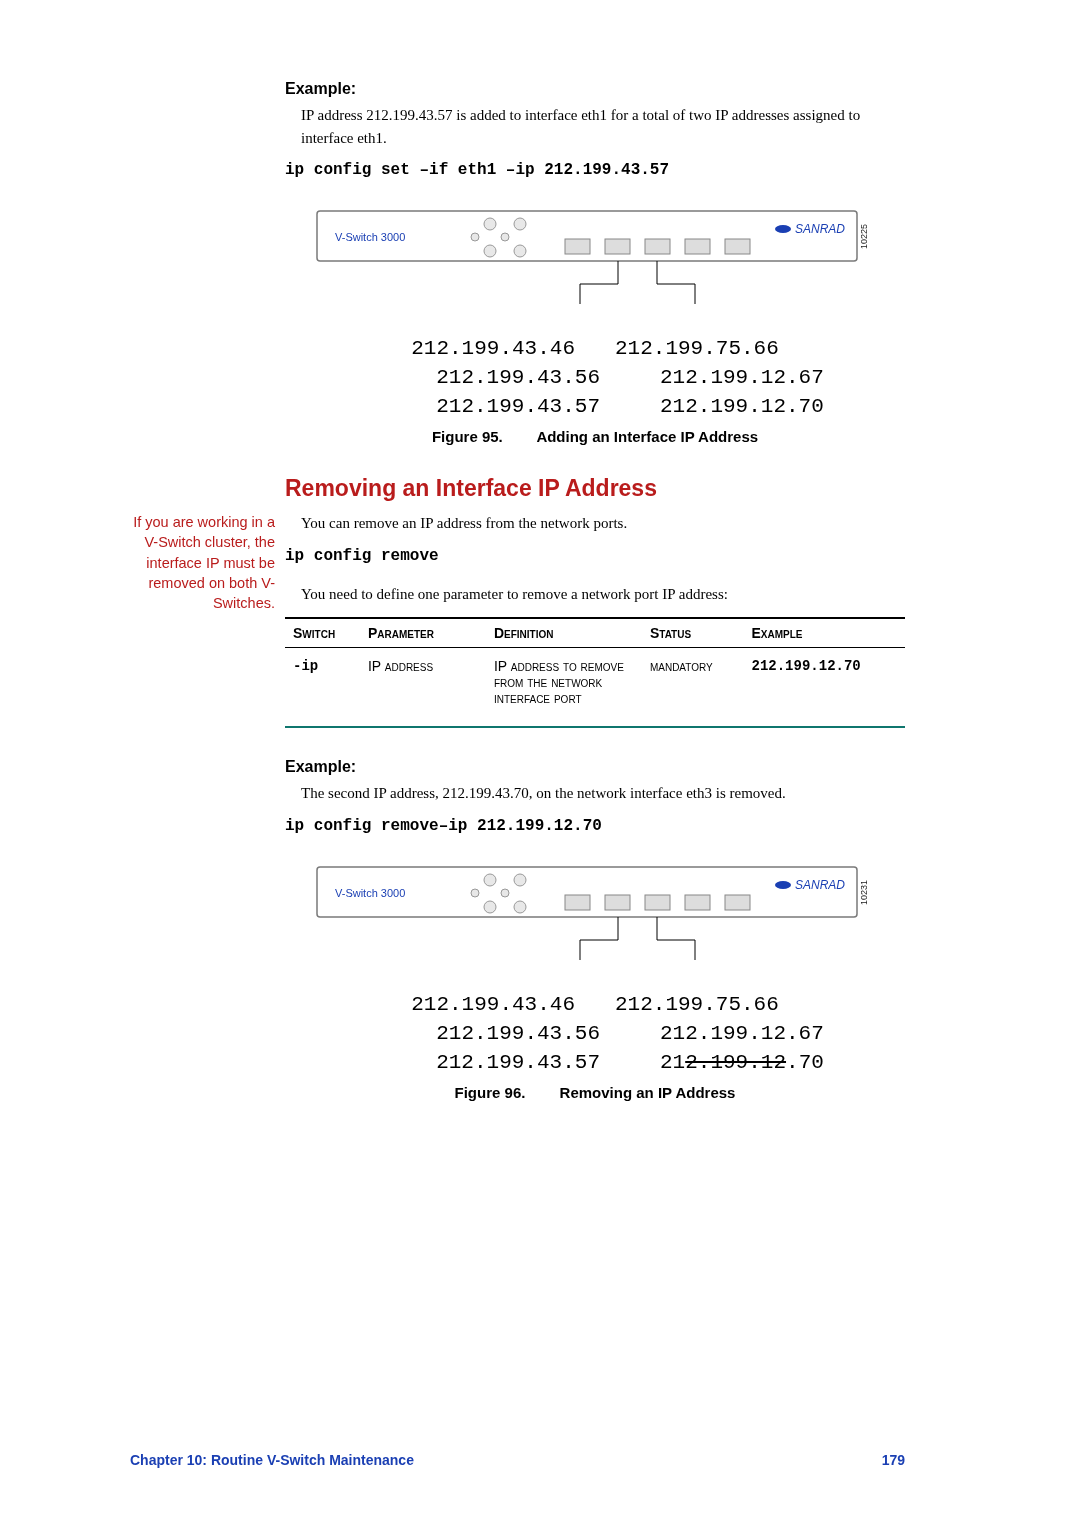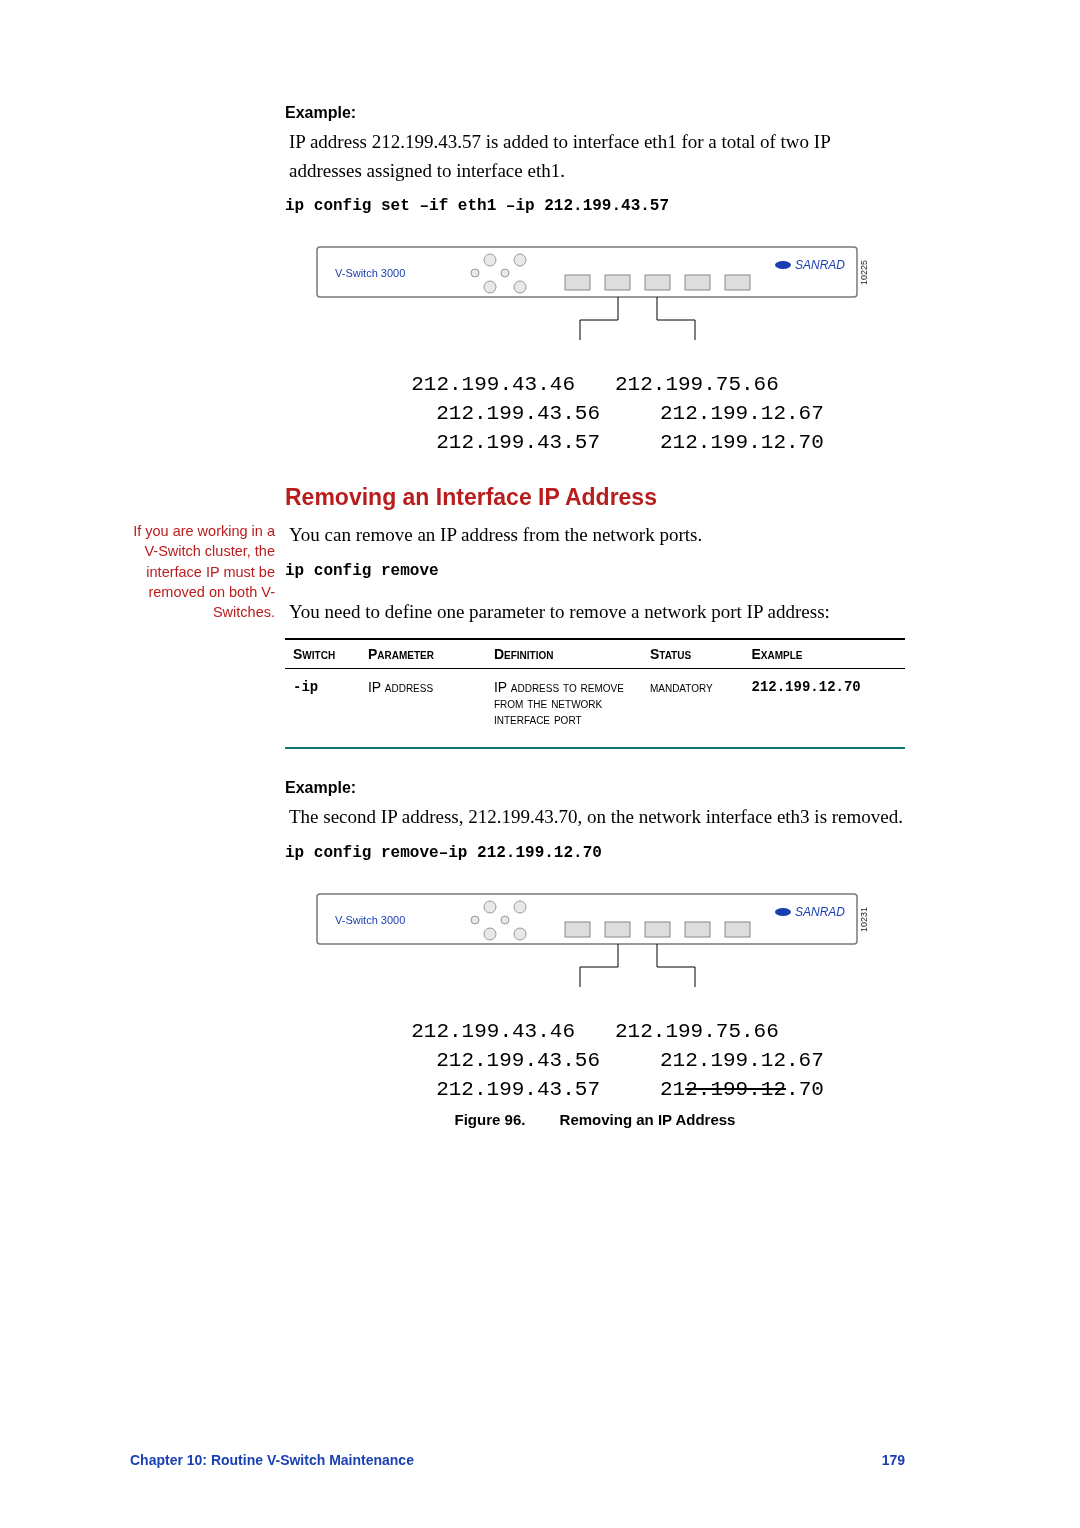--- a/index.html
+++ b/index.html
@@ -5,28 +5,28 @@
   body {
     margin: 0;
     padding: 0;
     background: #ffffff;
     font-family: Georgia, 'Times New Roman', serif;
     width: 1080px;
     height: 1528px;
     position: relative;
   }
   .page {
-    padding: 104px 175px 60px 130px;
+    padding: 80px 175px 60px 130px;
     position: relative;
   }
   .body-text {
-    font-size: 19px;
+    font-size: 15px;
     line-height: 1.5;
     color: #000;
-    margin: 6px 0 12px 4px;
+    margin: 6px 0 12px 16px;
     font-family: Georgia, serif;
   }
   .bold-label {
     font-weight: bold;
     font-family: Arial, Helvetica, sans-serif;
     font-size: 16px;
     margin-bottom: 6px;
   }
   .code {
     font-family: 'Courier New', Courier, monospace;
@@ -161,20 +161,24 @@
         <span>212.199.75.66</span>
       </div>
       <div class="ip-row" style="gap:60px; margin-left:70px;">
         <span>212.199.43.56</span>
         <span>212.199.12.67</span>
       </div>
       <div class="ip-row" style="gap:60px; margin-left:70px;">
         <span>212.199.43.57</span>
         <span>212.199.12.70</span>
       </div>
+    </div>
+    <div class="fig-caption">
+      <span class="fignum">Figure 95.</span>
+      <span>Adding an Interface IP Address</span>
     </div>
   </div>
 
   <div class="section-heading">Removing an Interface IP Address</div>
 
   <div class="rel-wrap">
     <div class="sidebar-note">If you are working in a V-Switch cluster, the interface IP must be removed on both V-Switches.</div>
     <div class="body-text">You can remove an IP address from the network ports.</div>
     <div class="code" style="margin-bottom:18px;">ip config remove</div>
     <div class="body-text">You need to define one parameter to remove a network port IP address:</div>

